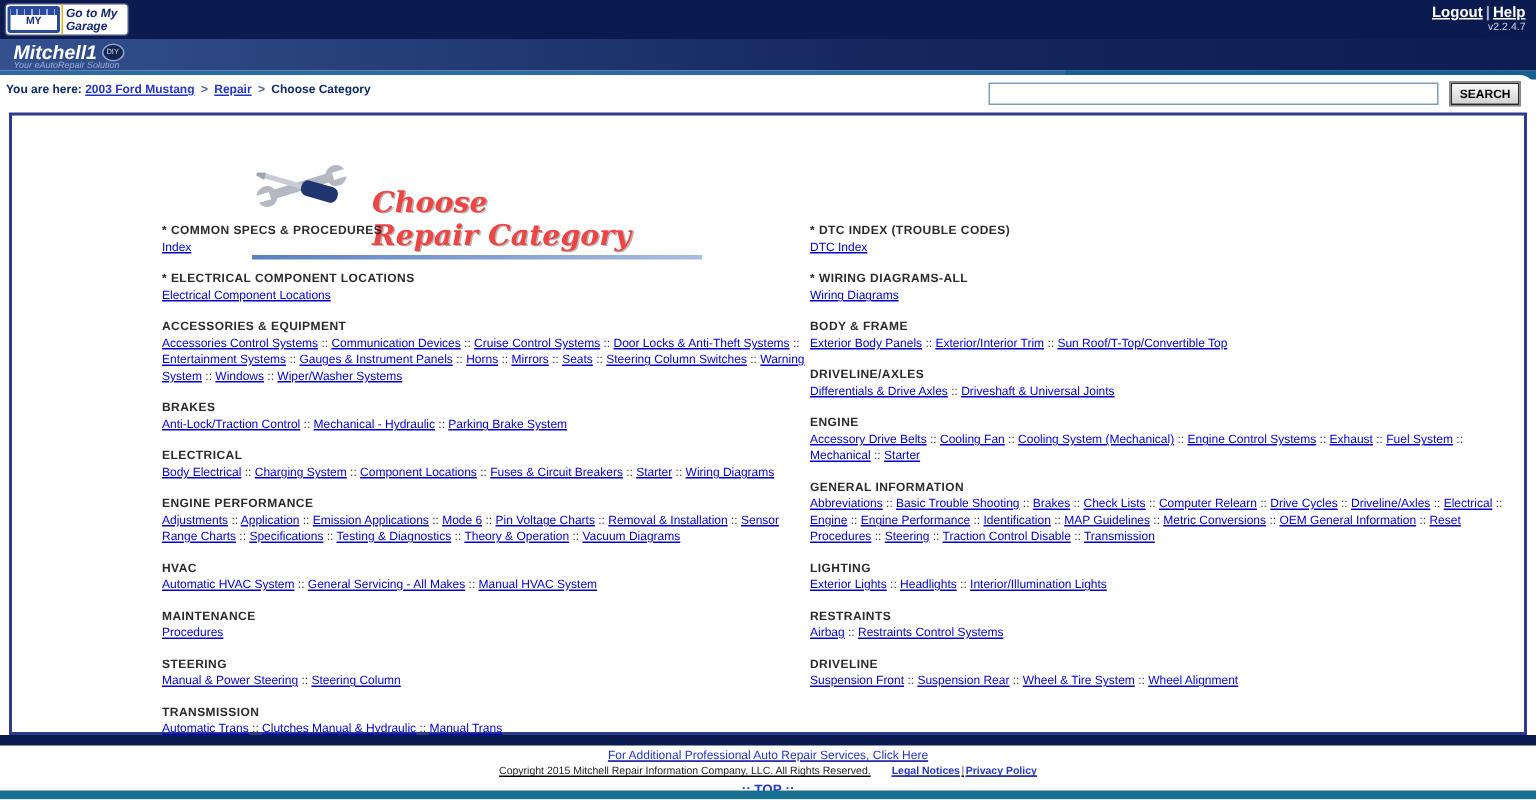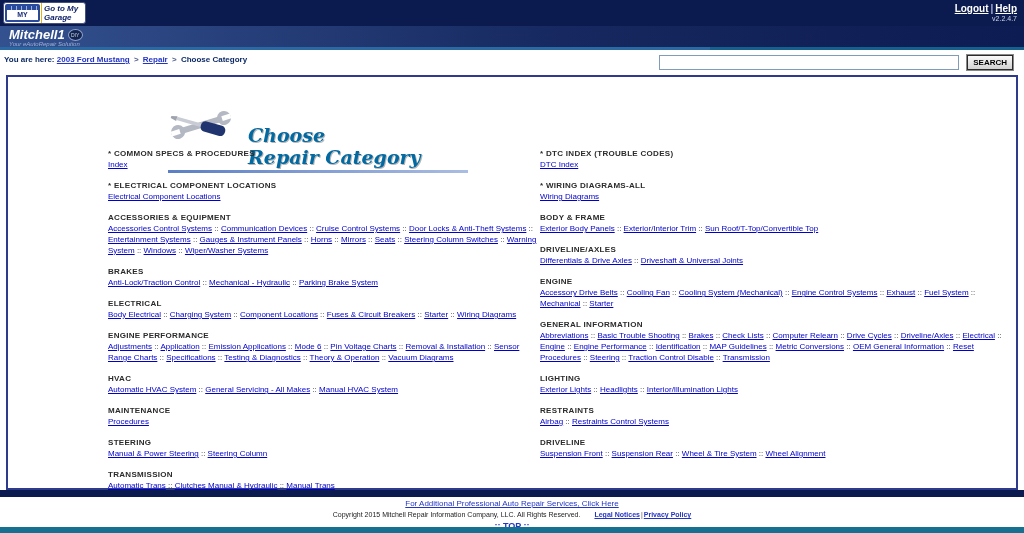--- a/index.html
+++ b/index.html
@@ -28,47 +28,47 @@
   .brand-badge { display:inline-block; width:15px; height:12px; border:1px solid #8fa3cf; border-radius:50%; background:#14254f; color:#cfd9ee; font-size:5px; line-height:11px; text-align:center; font-style:normal; }
   .brand-tagline { font-size:6px; font-style:italic; color:#9fb0d8; margin-top:-1px; }
   .understrip { position:absolute; top:47px; left:0; width:100%; height:3px; background:#2b69a2; }
   .tabs-strip { position:absolute; top:47px; right:0; width:314px; height:6px; background:#15608d; }
   .slash { position:absolute; top:28px; right:318px; width:7px; height:18px; background:#ffffff; transform:skewX(-28deg); }
   .tabs { position:absolute; top:30px; right:8px; display:flex; border-top:2px solid #8ea6d2; }
   .tab { display:block; width:59px; height:15px; background:#15608d; border-left:1px solid #cfd8ea; color:#fff; font-size:8px; font-weight:bold; line-height:14px; text-align:center; text-decoration:underline; }
   .tab.selected { background:#0e2a61; }
 
   
-  .crumb-row { position:absolute; top:50px; left:0; width:100%; height:25px; background:#fff; }
+  .crumb-row { position:absolute; top:50px; left:0; width:100%; height:25px; background:#fff;border-radius:11px; }
   .breadcrumb { position:absolute; left:4px; top:5px; font-size:8px; font-weight:bold; color:#0d2a66; }
   .breadcrumb a { color:#2335c4; text-decoration:underline; }
   .breadcrumb .gt { color:#51618f; margin:0 2px; }
   .search-area { position:absolute; right:8px; top:3px; display:flex; align-items:center; gap:8px; background:#fff; padding:2px 3px; }
   .search-input { width:300px; height:15px; border:1px solid #7f9db9; font-size:9px; padding:0 2px; }
   .search-btn { font-family:"Liberation Sans",sans-serif; font-size:8px; font-weight:bold; color:#000; background:linear-gradient(#fafafa,#d2d2d2); border:1px solid #2b2b2b; outline:1px solid #888; padding:2px 5px; cursor:pointer; }
 
   
   .main-box { position:absolute; top:75px; left:6px; right:6px; bottom:43px; border:2px solid #2e3a8c; background:#fff; }
   .banner { position:absolute; left:160px; top:8px; width:300px; padding-bottom:5px; }
   .banner-inner { display:flex; align-items:center; gap:14px; }
-  .banner-title { font-family:"DejaVu Serif", serif; font-style:italic; font-weight:bold; font-size:19px; line-height:22px; color:#0369a1; text-shadow:1px 1px 0 #b7b7b7;margin-top:39px; }
+  .banner-title { font-family:"DejaVu Serif", serif; font-style:italic; font-weight:bold; font-size:19px; line-height:22px; color:#ef4444; text-shadow:1px 1px 0 #b7b7b7;margin-top:39px; }
   .banner-rule { position:absolute; bottom:0; left:0; width:100%; height:3px; background:linear-gradient(90deg,#5b7fc4,#aabde2); }
 
   .columns { position:absolute; top:71px; left:100px; right:10px; display:flex; }
   .col-left { width:432px; flex:none; }
   .col-right { flex:1; }
   .section { margin-bottom:10px; }
   .sec-heading { font-size:8px; font-weight:bold; color:#2b2b2b; letter-spacing:.3px; line-height:11px; }
   .sec-links { font-size:8px; line-height:11px; color:#333; }
   .cat-link { color:#0000cc; text-decoration:underline; }
   .sep { color:#333; }
 
   
   .footer-bar { position:absolute; top:490px; left:0; width:100%; height:7px; background:#0b1b50; }
-  .footer { position:absolute; top:499px; left:0; width:100%; text-align:center; }
+  .footer { position:absolute; top:499px; left:0; width:100%; text-align:center;text-decoration:underline; }
   .f-services { font-size:8px; }
   .f-services a { color:#2335c4; text-decoration:underline; }
   .f-copy { font-size:7px; color:#1c1c1c; margin-top:3px; }
   .f-copy a { color:#2335c4; font-weight:bold; text-decoration:underline; }
   .f-copy .pipe { color:#555; margin:0 1px; }
   .f-copy .gap { display:inline-block; width:14px; }
   .f-top { font-size:9px; font-weight:bold; margin-top:3px; }
   .f-top a { color:#2335c4; text-decoration:underline; }
   .teal-bar { position:absolute; bottom:0; left:0; width:100%; height:6px; background:#17708f; }
 </style>

